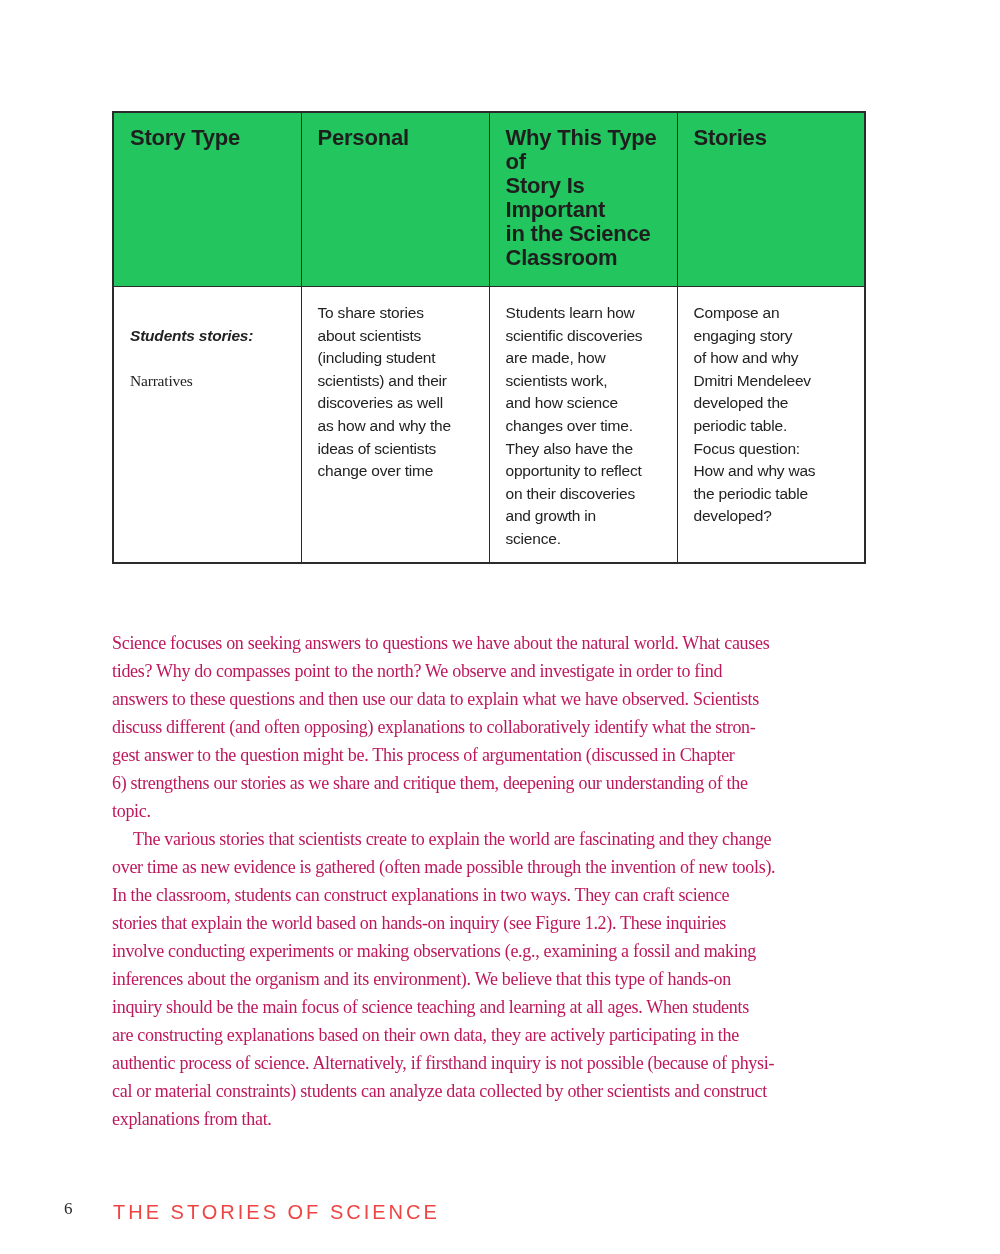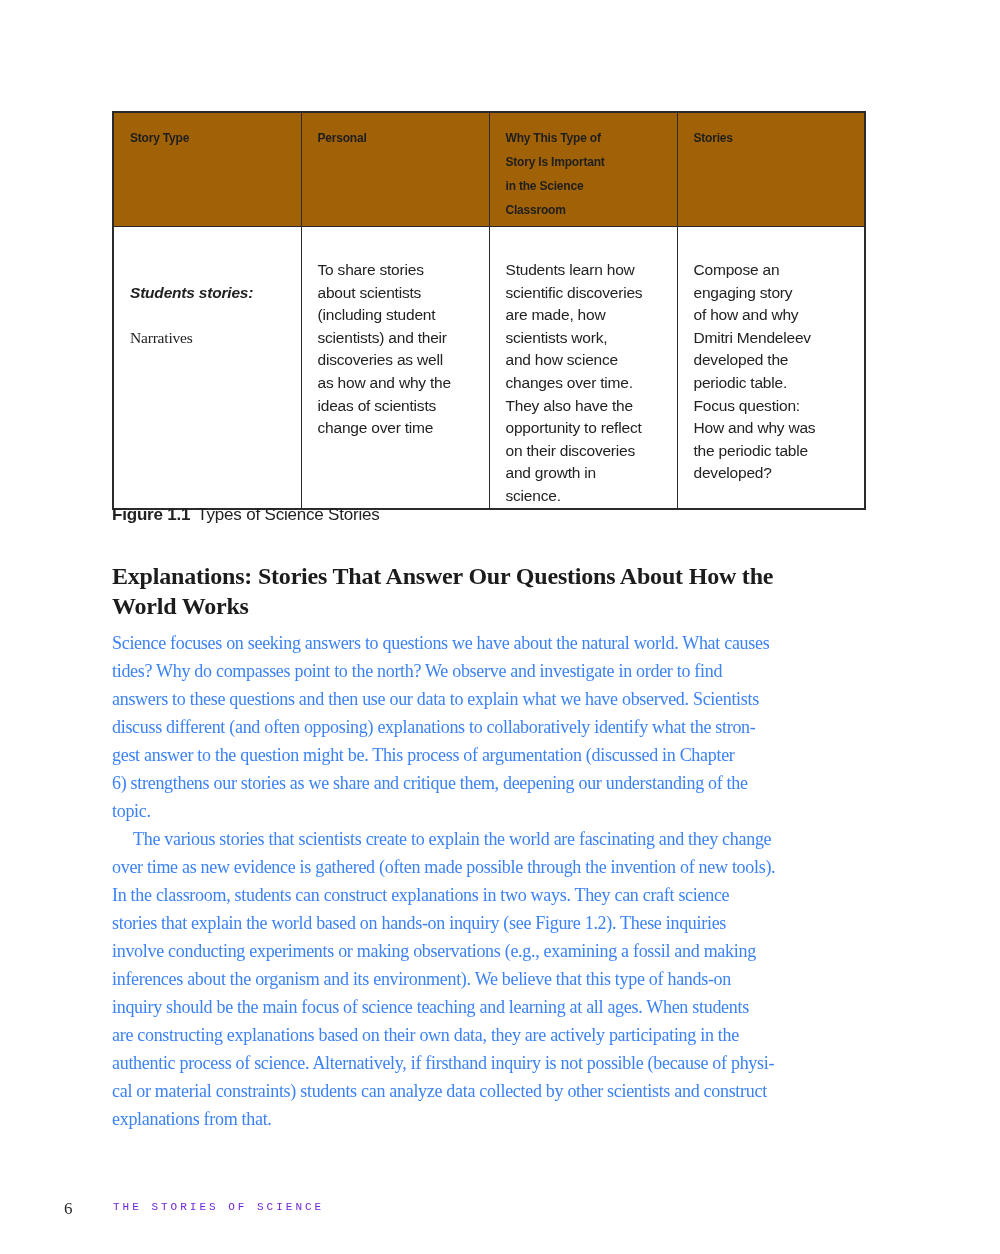--- a/index.html
+++ b/index.html
@@ -24,33 +24,33 @@
     border: 2px solid #2b2b2b;
   }
   .stories-table th, .stories-table td {
     border: 1px solid #2b2b2b;
     vertical-align: top;
     box-sizing: border-box;
     width: 25%;
     text-align: left;
   }
   .stories-table th {
-    background: #a16207;
-    font-size: 12px;
+    background: #22c55e;
+    font-size: 22px;
     font-weight: bold;
     line-height: 24px;
-    padding: 13px 5px 4px 16px;
+    padding: 13px 5px 16px 16px;
     height: 108px;
     white-space: pre-line;
     letter-spacing: -0.2px;
   }
   .stories-table td {
     font-size: 15.5px;
     line-height: 22.6px;
-    padding: 32px 5px 0 16px;
+    padding: 15px 5px 0 16px;
     height: 276px;
     white-space: pre-line;
     letter-spacing: -0.2px;
     color: #222222;
   }
   .term { font-weight: bold; font-style: italic; display: block; }
   .term-sub { display: block; font-family: Liberation Serif, serif; }
 
   
   .caption {
@@ -79,45 +79,45 @@
     white-space: pre-line;
   }
   .body-copy {
     position: absolute;
     left: 112px;
     top: 629px;
     font-family: "Liberation Serif", serif;
     font-size: 18px;
     line-height: 28px;
     letter-spacing: -0.3px;
-    color: #3b82f6;
+    color: #be185d;
   }
   .body-copy p {
     margin: 0;
     white-space: pre-line;
   }
   .body-copy p.indent { text-indent: 21px; }
 
   
   .folio {
     position: absolute;
     left: 64px;
     top: 1199px;
     font-family: "Liberation Serif", serif;
     font-size: 17px;
     color: #2a2a2a;
   }
   .running-head {
     position: absolute;
     left: 113px;
     top: 1201px;
-    font-family: Liberation Mono, monospace;
-    font-size: 11px;
+    font-family: Liberation Sans, sans-serif;
+    font-size: 20px;
     letter-spacing: 3px;
-    color: #6d28d9;
+    color: #ef4444;
   }
 </style>
 </head>
 <body>
 
 <div class="page">
 
   <table class="stories-table">
     <thead>
       <tr>
@@ -162,26 +162,21 @@
 developed the
 periodic table.
 Focus question:
 How and why was
 the periodic table
 developed?</td>
       </tr>
     </tbody>
   </table>
 
-  <p class="caption">
-    <span class="cap-label">Figure 1.1</span><span>Types of Science Stories</span>
-  </p>
-
-  <h2 class="section-heading">Explanations: Stories That Answer Our Questions About How the
-World Works</h2>
+
 
   <div class="body-copy">
     <p>Science focuses on seeking answers to questions we have about the natural world. What causes
 tides? Why do compasses point to the north? We observe and investigate in order to find
 answers to these questions and then use our data to explain what we have observed. Scientists
 discuss different (and often opposing) explanations to collaboratively identify what the stron-
 gest answer to the question might be. This process of argumentation (discussed in Chapter
 6) strengthens our stories as we share and critique them, deepening our understanding of the
 topic.</p>
     <p class="indent">The various stories that scientists create to explain the world are fascinating and they change

